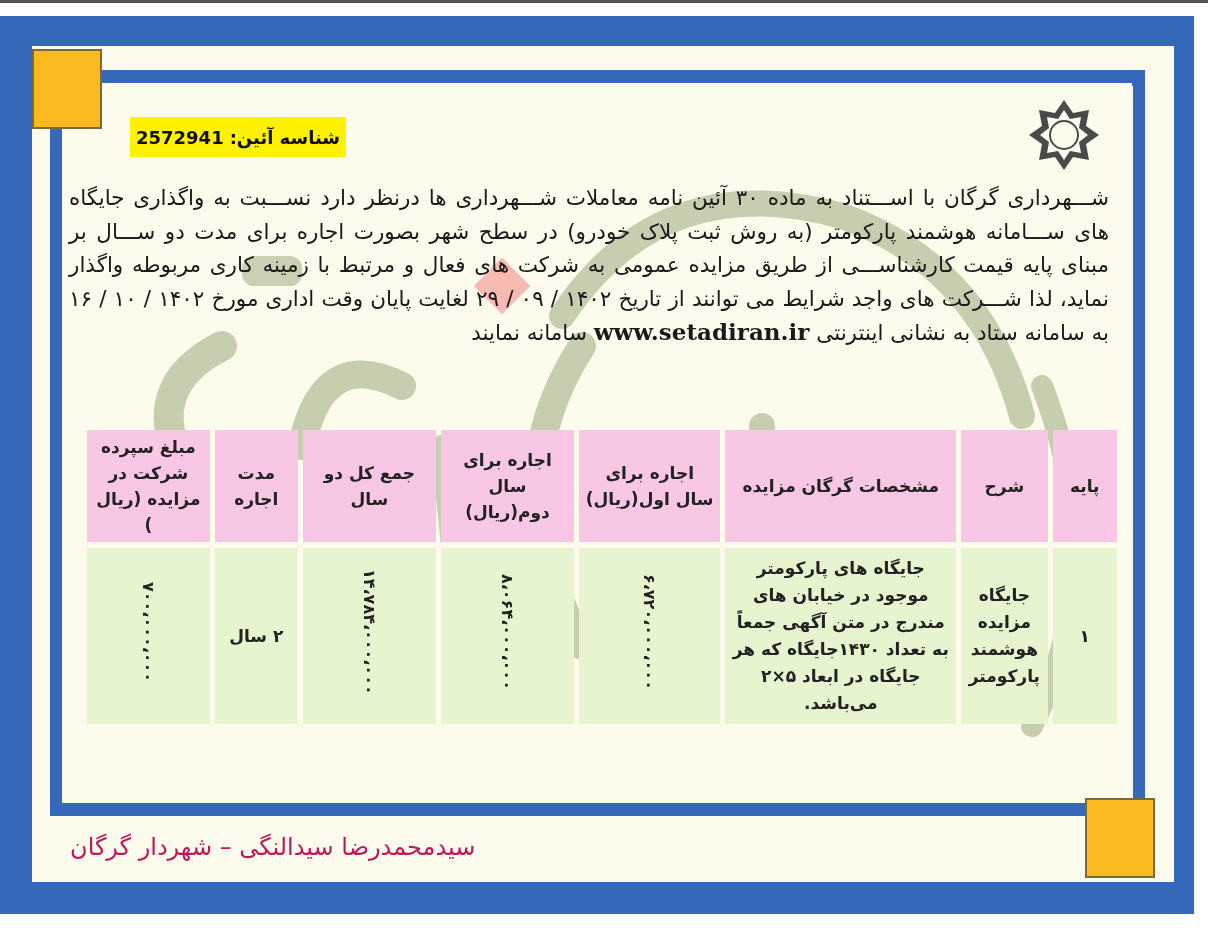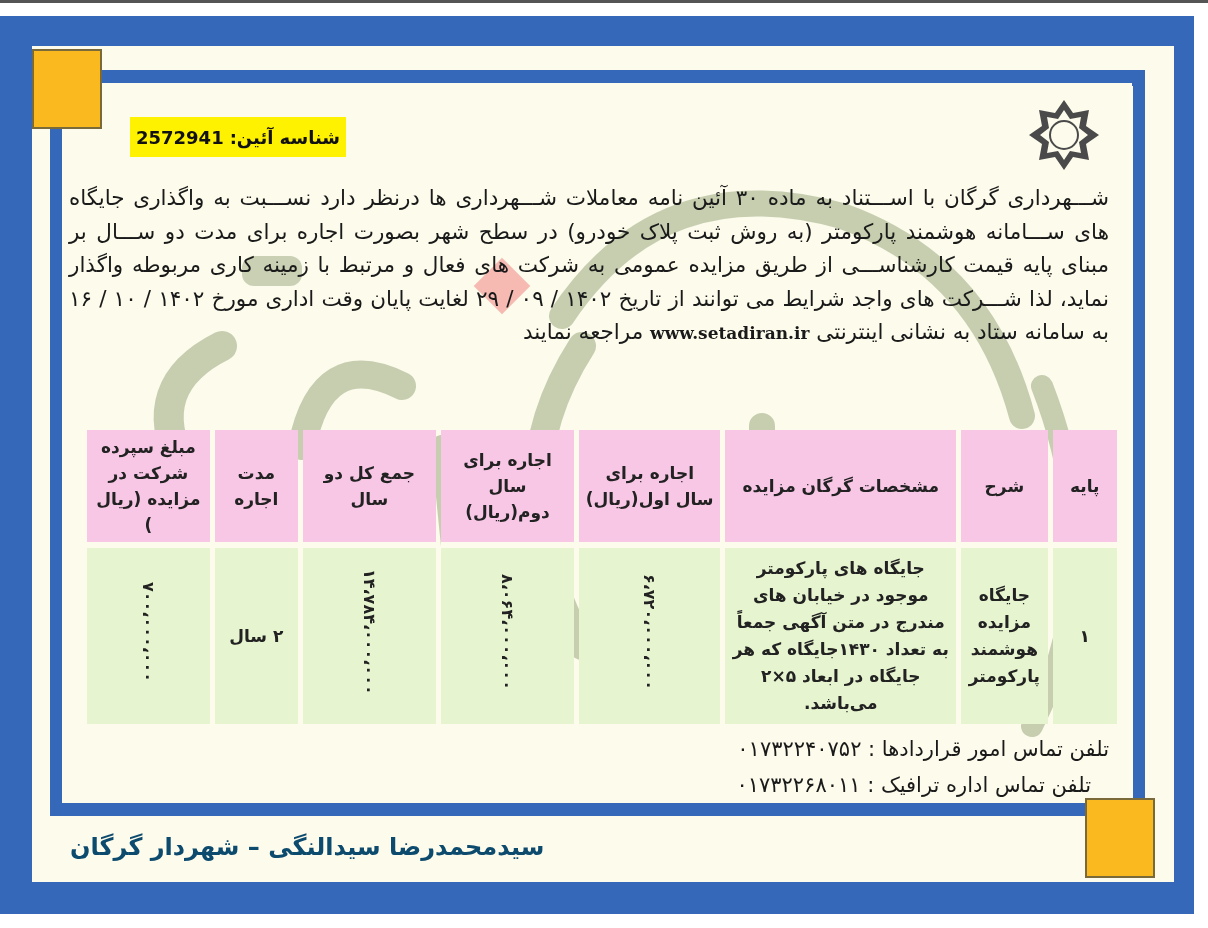--- a/index.html
+++ b/index.html
@@ -52,21 +52,21 @@
       background: #fff200; direction: rtl;
       font-weight: bold; font-size: 18px; color: #111;
       display: flex; align-items: center; justify-content: center; gap: 6px;
     }
 
     .body-text {
       position: absolute; right: 24px; top: 95px; width: 1040px;
       direction: rtl; text-align: justify; text-align-last: right;
       font-size: 21.5px; line-height: 33.5px; color: #1a1a1a;
     }
-    .body-text .url { font-family: "DejaVu Serif", serif; font-weight: bold; font-size: 17px; direction: ltr; unicode-bidi: embed; }
+    .body-text .url { font-family: "DejaVu Serif", serif; font-weight: bold; font-size: 23px; direction: ltr; unicode-bidi: embed; }
 
     .auction-table {
       position: absolute; left: 20px; top: 344px; width: 1040px;
       border-collapse: separate; border-spacing: 5px 0; direction: rtl;
     }
     .auction-table th {
       background: #f7c7e5; height: 118px; font-size: 17px; font-weight: bold;
       color: #222; line-height: 26px; text-align: center; vertical-align: middle;
       padding: 4px 6px; border-bottom: 6px solid #fdfbeb;
     }
@@ -81,21 +81,21 @@
     }
 
     .contacts {
       position: absolute; right: 24px; top: 645px; direction: rtl;
       font-size: 21px; line-height: 36px; color: #1a1a1a;
     }
     .contacts .line2 { margin-right: 18px; }
 
     .signature {
       position: absolute; left: 70px; top: 833px; direction: rtl;
-      font-weight: bold; font-size: 24px; color: #0c4a6e;
+      font-weight: normal; font-size: 24px; color: #be185d;
     }
   </style>
 </head>
 <body>
 
 <div class="top-rule"></div>
 
 <div class="outer-frame"></div>
 <div class="cream-panel"></div>
 <div class="inner-frame"></div>
@@ -128,21 +128,21 @@
     </div>
     <div class="ad-id">
       <span>شناسه آئین:</span>
       <span>2572941</span>
     </div>
   </div>
 
   <div class="body-text">
     <span>شـــهرداری گرگان با اســـتناد به ماده ۳۰ آئین نامه معاملات شـــهرداری ها درنظر دارد نســـبت به واگذاری جایگاه های ســـامانه هوشمند پارکومتر (به روش ثبت پلاک خودرو) در سطح شهر بصورت اجاره برای مدت دو ســـال بر مبنای پایه قیمت کارشناســـی از طریق مزایده عمومی به شرکت های فعال و مرتبط با زمینه کاری مربوطه واگذار نماید، لذا شـــرکت های واجد شرایط می توانند از تاریخ ۱۴۰۲ / ۰۹ / ۲۹ لغایت پایان وقت اداری مورخ ۱۴۰۲ / ۱۰ / ۱۶ به سامانه ستاد به نشانی اینترنتی</span>
     <span class="url">www.setadiran.ir</span>
-    <span>مراجعه نمایند</span>
+    <span>سامانه نمایند</span>
   </div>
 
   <table class="auction-table">
     <thead>
       <tr>
         <th style="width:62px">پایه</th>
         <th style="width:80px">شرح</th>
         <th style="width:222px">مشخصات گرگان مزایده</th>
         <th style="width:136px">اجاره برای سال اول(ریال)</th>
         <th style="width:128px">اجاره برای سال دوم(ریال)</th>
@@ -158,28 +158,18 @@
         <td>جایگاه های پارکومتر موجود در خیابان های مندرج در متن آگهی جمعاً به تعداد ۱۴۳۰جایگاه که هر جایگاه در ابعاد ۵×۲ می‌باشد.</td>
         <td><span class="rot">۶،۷۲۰،۰۰۰،۰۰۰</span></td>
         <td><span class="rot">۸،۰۶۴،۰۰۰،۰۰۰</span></td>
         <td><span class="rot">۱۴،۷۸۴،۰۰۰،۰۰۰</span></td>
         <td>۲ سال</td>
         <td><span class="rot">۷۰۰،۰۰۰،۰۰۰</span></td>
       </tr>
     </tbody>
   </table>
 
-  <div class="contacts">
-    <div>
-      <span>تلفن تماس امور قراردادها :</span>
-      <span>۰۱۷۳۲۲۴۰۷۵۲</span>
-    </div>
-    <div class="line2">
-      <span>تلفن تماس اداره ترافیک :</span>
-      <span>۰۱۷۳۲۲۶۸۰۱۱</span>
-    </div>
-  </div>
 </div>
 
 <div class="corner-sq corner-tl"></div>
 <div class="corner-sq corner-br"></div>
 
 <div class="signature">سیدمحمدرضا سیدالنگی – شهردار گرگان</div>
 
 </body></html>

